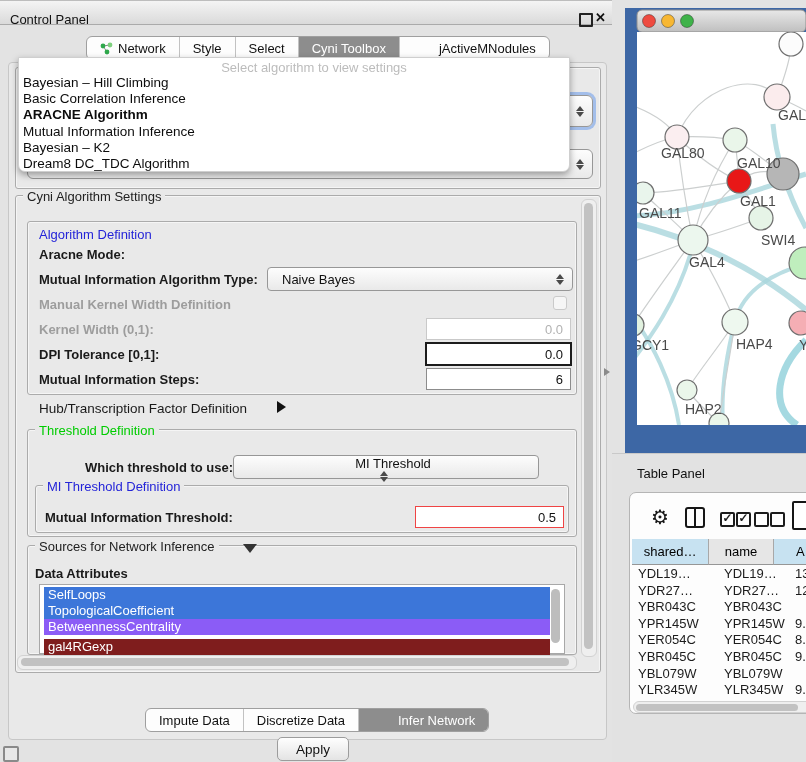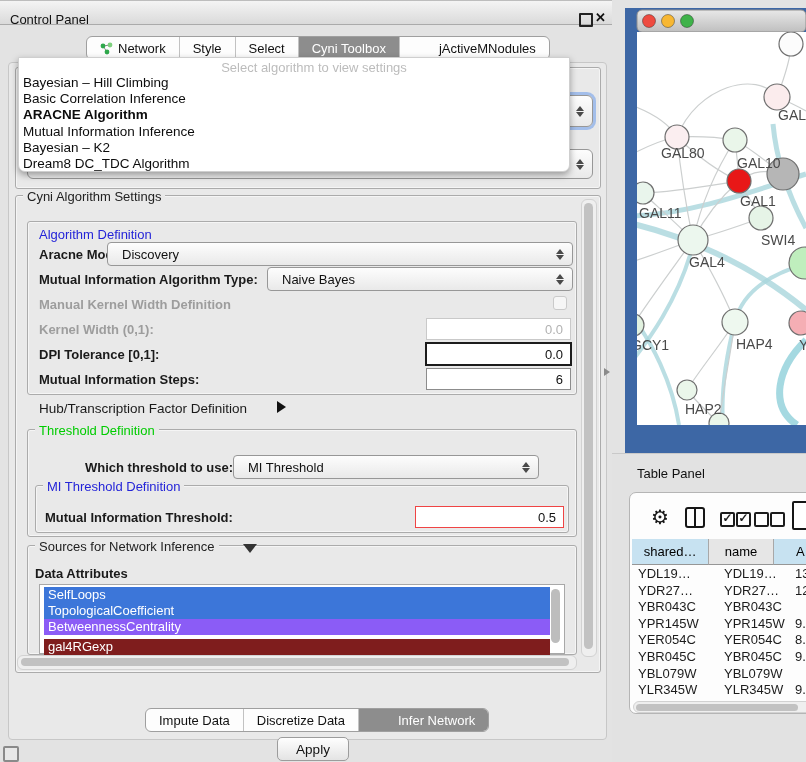--- a/index.html
+++ b/index.html
@@ -119,27 +119,20 @@
     </div>
 
     <div class="vscroll" style="left:8px;top:592px;width:558px;height:13px;">
       <div class="vthumb" style="left:3px;top:2px;width:548px;height:8px;"></div>
     </div>
 
     <div class="group" style="left:18px;top:158px;width:548px;height:172px;"></div>
     <div class="gtitle" style="left:26px;top:164px;color:#2424d8;">Algorithm Definition</div>
 
     <div class="lbl b" style="left:30px;top:184px;">Aracne Mode:</div>
-    <div class="combo" style="left:98px;top:179px;width:464px;height:22px;">
-      <div class="cv">Discovery</div>
-      <div class="step">
-          <div class="tri-up"></div>
-          <div class="tri-dn"></div>
-        </div>
-    </div>
 
     <div class="lbl b" style="left:30px;top:209px;">Mutual Information Algorithm Type:</div>
     <div class="combo" style="left:258px;top:204px;width:304px;height:22px;">
       <div class="cv">Naive Bayes</div>
       <div class="step">
           <div class="tri-up"></div>
           <div class="tri-dn"></div>
         </div>
     </div>
 
@@ -155,21 +148,21 @@
     <div class="lbl b" style="left:30px;top:309px;">Mutual Information Steps:</div>
     <div class="field" style="left:417px;top:305px;width:136px;height:20px;border:1px solid #8c8c8c;">6</div>
 
     <div class="lbl" style="left:30px;top:338px;font-size:13.5px;">Hub/Transcription Factor Definition</div>
     <div class="abs" style="left:268px;top:338px;width:0;height:0;border-top:6px solid transparent;border-bottom:6px solid transparent;border-left:9px solid #111;"></div>
 
     <div class="group" style="left:18px;top:366px;width:548px;height:106px;"></div>
     <div class="gtitle" style="left:26px;top:360px;color:#00cc00;">Threshold Definition</div>
 
     <div class="lbl b" style="left:76px;top:397px;">Which threshold to use:</div>
-    <div class="combo" style="left:224px;top:392px;width:304px;height:22px;">
+    <div class="combo" style="left:224px;top:392px;width:304px;height:22px;flex-direction:column;">
       <div class="cv">MI Threshold</div>
       <div class="step">
           <div class="tri-up"></div>
           <div class="tri-dn"></div>
         </div>
     </div>
 
     <div class="group" style="left:26px;top:422px;width:532px;height:46px;"></div>
     <div class="gtitle" style="left:34px;top:416px;color:#2424d8;">MI Threshold Definition</div>
     <div class="lbl b" style="left:36px;top:447px;">Mutual Information Threshold:</div>

